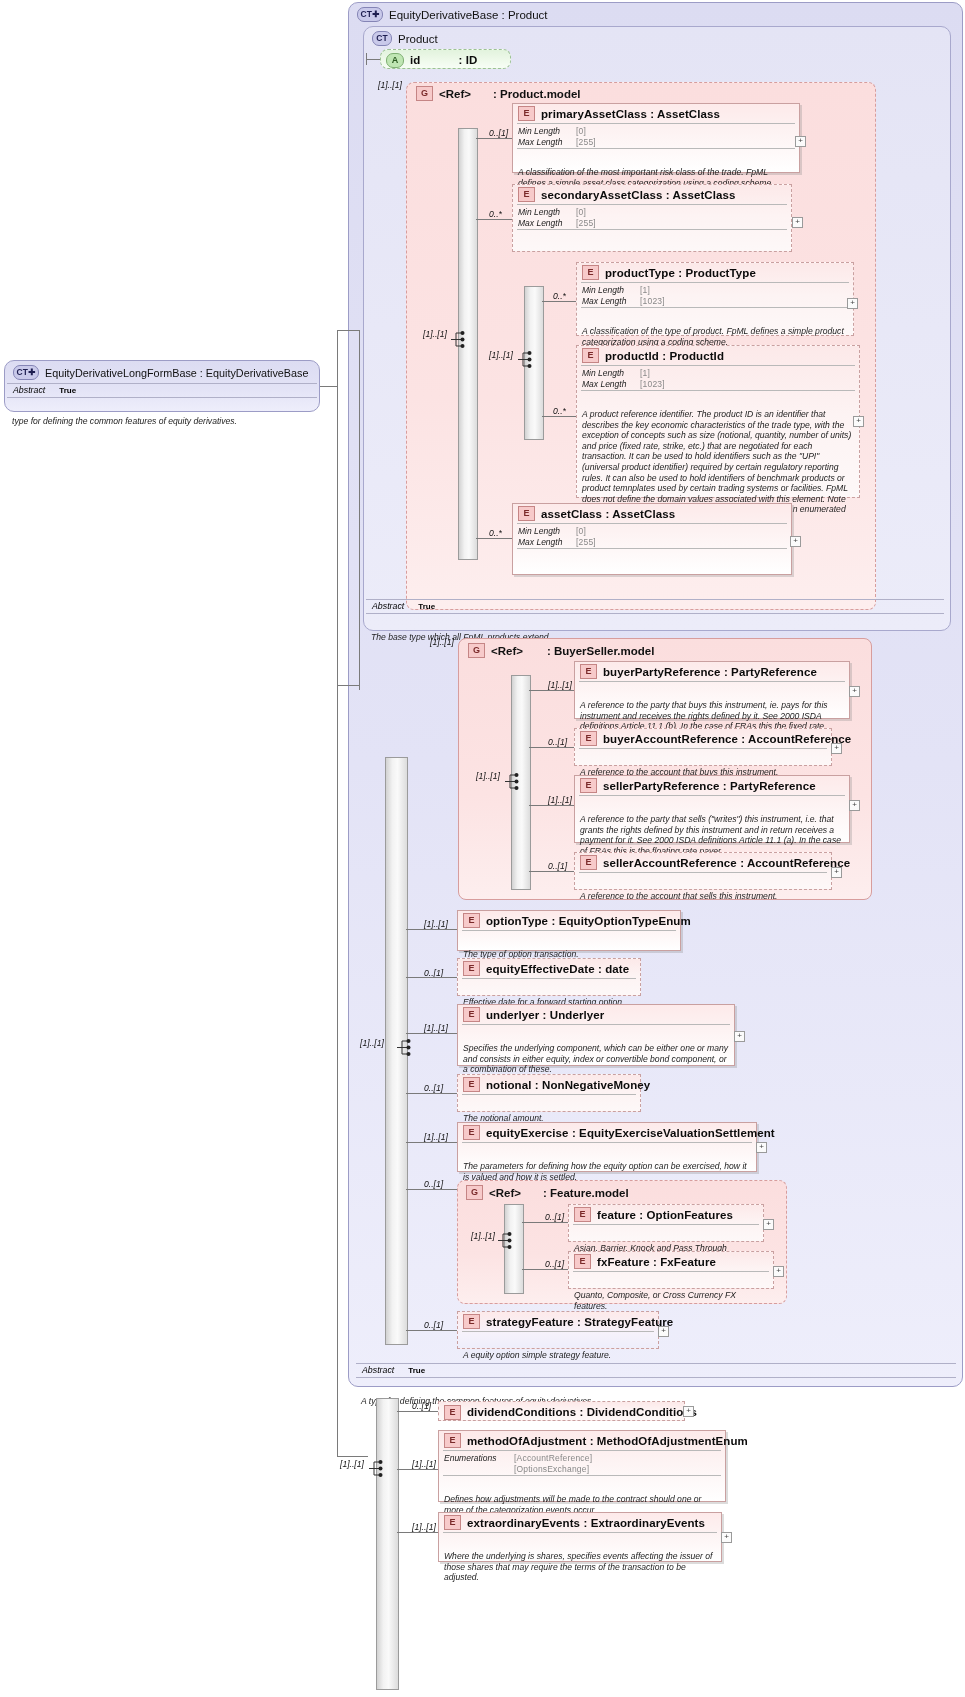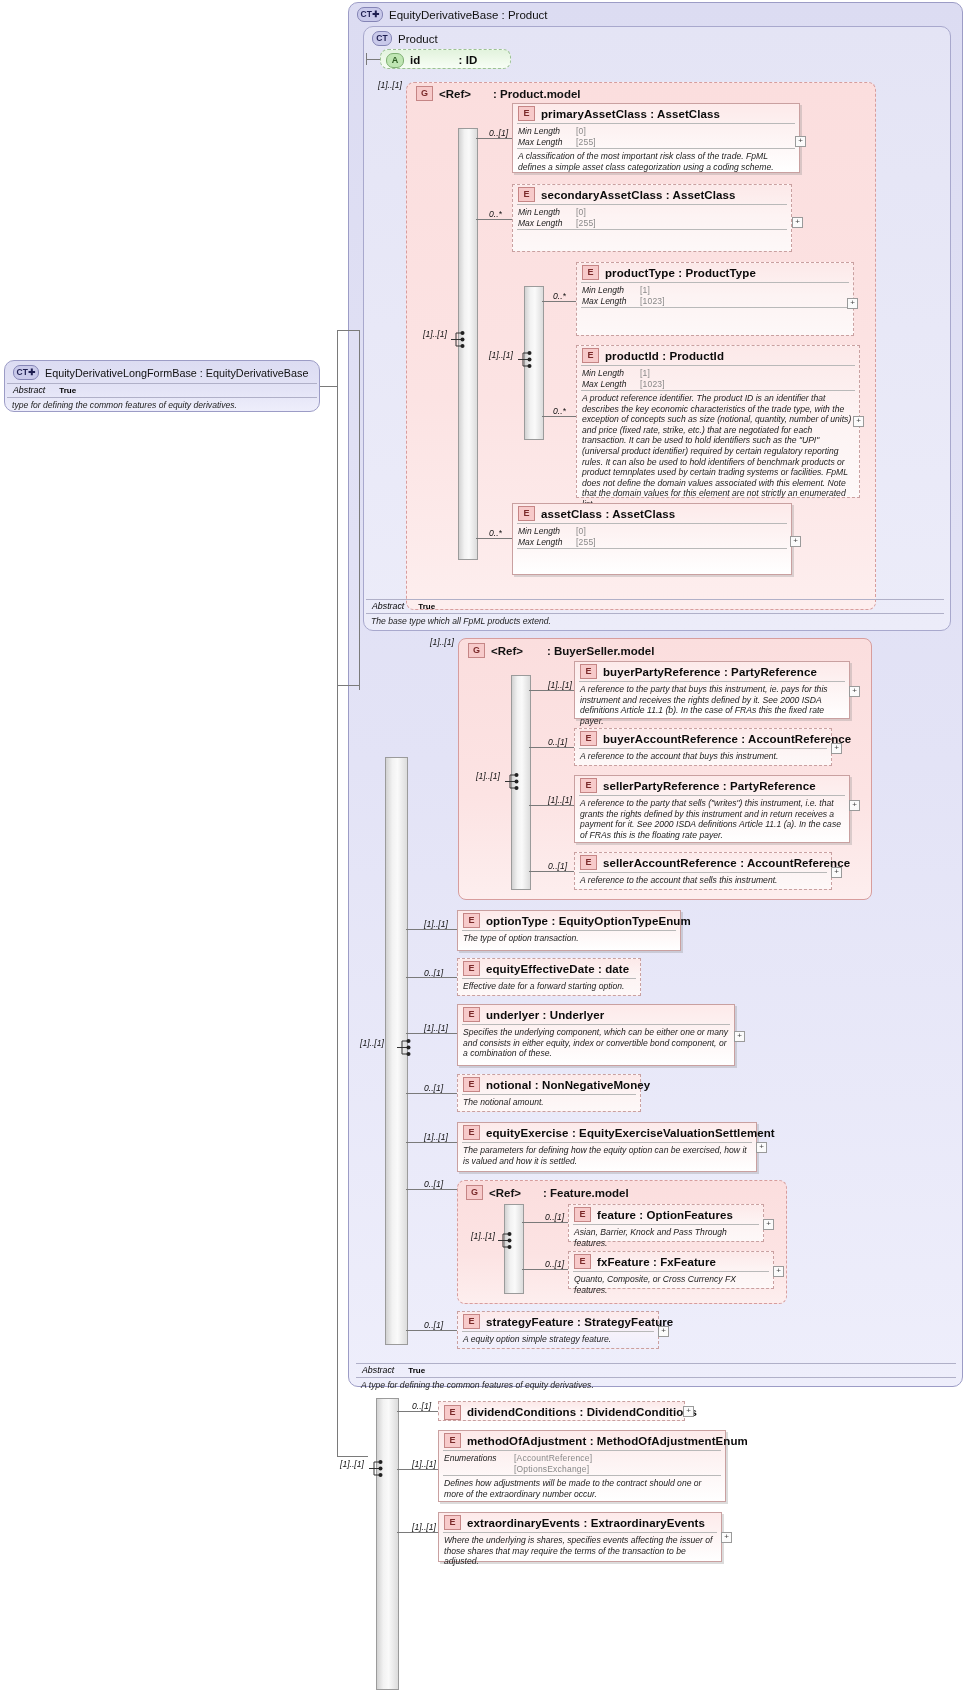--- a/index.html
+++ b/index.html
@@ -64,21 +64,21 @@
   }
 
   
   .sep{height:1px;background:#b9b9b9;margin:0 4px;}
   .facets{padding:2px 5px 1px 5px;font-size:8.5px;line-height:10.5px;color:#222;}
   .facets .row{display:flex;}
   .facets .k{font-style:italic;width:58px;flex:none;}
   .facets .v{color:#888;letter-spacing:.2px;}
   .doc{
     padding:2px 5px 12px 5px;font-size:8.6px;line-height:10.6px;
-    font-style:italic;color:#1c1c1c;
+    font-style:italic;color:#1c1c1c;margin-top:16px;
   }
   .abstract{
     display:flex;gap:14px;font-size:8.8px;padding:1px 6px;align-items:baseline;
   }
   .abstract .k{font-style:italic;}
   .abstract .v{font-weight:bold;font-size:8px;}
 
   
   .card{
     position:absolute;font-size:8.6px;font-style:italic;color:#111;white-space:nowrap;
@@ -221,20 +221,21 @@
       <div class="row">
           <span class="k">Min Length</span>
           <span class="v">[1]</span>
         </div>
       <div class="row">
           <span class="k">Max Length</span>
           <span class="v">[1023]</span>
         </div>
     </div>
     <div class="sep"></div>
+    <div class="doc">A classification of the type of product. FpML defines a simple product categorization using a coding scheme.</div>
   </div>
   <div class="plus" style="left:847px;top:298px;">+</div>
   <div class="card" style="left:553px;top:291px;">0..*</div>
   <div class="ln lnh" style="left:542px;top:301px;width:34px;"></div>
 
   <div class="el dashed" style="left:576px;top:345px;width:284px;height:153px;">
     <div class="hdr">
       <span class="badge b-e">E</span>
       <span class="nm">productId : ProductId</span>
     </div>
@@ -543,21 +544,21 @@
       <div class="row">
         <span class="k" style="width:70px;">Enumerations</span>
         <span class="v">[AccountReference]</span>
       </div>
       <div class="row">
         <span class="k" style="width:70px;"></span>
         <span class="v">[OptionsExchange]</span>
       </div>
     </div>
     <div class="sep"></div>
-    <div class="doc">Defines how adjustments will be made to the contract should one or more of the extraordinary number occur.</div>
+    <div class="doc">Defines how adjustments will be made to the contract should one or more of the categorization events occur.</div>
   </div>
   <div class="card" style="left:412px;top:1459px;">[1]..[1]</div>
   <div class="ln lnh" style="left:397px;top:1469px;width:41px;"></div>
 
   <div class="el shadow" style="left:438px;top:1512px;width:284px;height:50px;">
     <div class="hdr">
       <span class="badge b-e">E</span>
       <span class="nm">extraordinaryEvents : ExtraordinaryEvents</span>
     </div>
     <div class="sep"></div>

